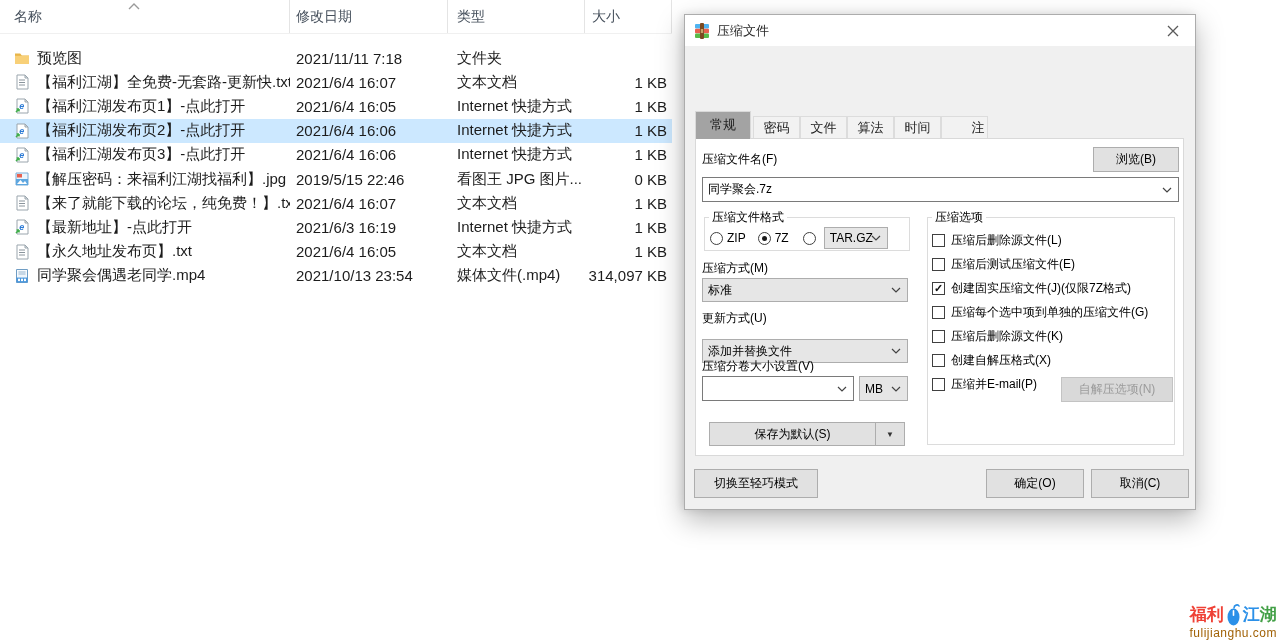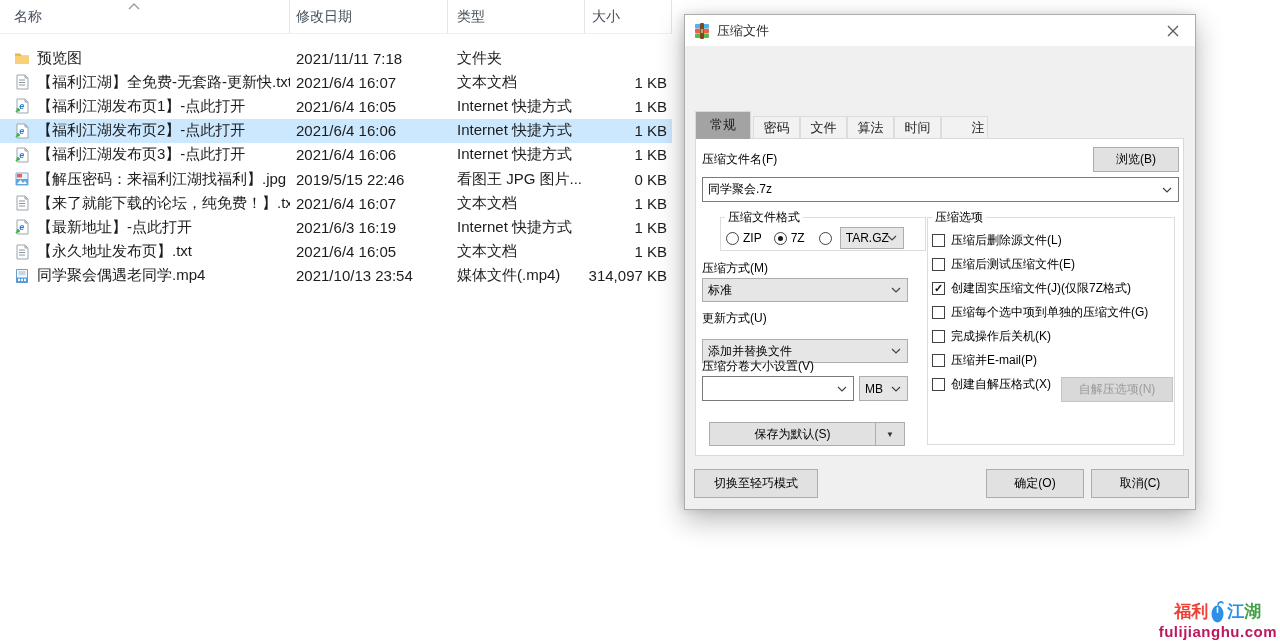--- a/index.html
+++ b/index.html
@@ -66,21 +66,21 @@
   .chkrow { display:flex; align-items:center; height:24px; }
   .chkrow .cbl { font-size:12px; color:#000; margin-left:6px; white-space:nowrap; }
 
   .splitbtn { position:absolute; display:flex; }
   .splitbtn .main { width:166px; height:24px; border-right:none; }
   .splitbtn .arrow { width:30px; height:24px; font-size:8px; color:#333; border-left:1px solid #adadad; }
 
   
   .wm { position:absolute; right:3px; bottom:4px; text-align:center; line-height:1.05; }
   .wm-top { display:flex; align-items:center; justify-content:center; gap:2px; font-size:17px; font-weight:bold; }
-  .wm-domain { font-size:15px; font-weight:bold; color:#be185d; letter-spacing:.5px; }
+  .wm-domain { font-size:12px; font-weight:normal; color:#a16207; letter-spacing:.5px; }
 </style>
 </head>
 <body>
 
 <div id="stage">
 
   <div class="explorer">
     <svg class="sortmark" width="14" height="10" viewBox="0 0 14 10">
         <polyline points="2,8 7,3 12,8" fill="none" stroke="#9a9a9a" stroke-width="1.4"></polyline>
       </svg>
@@ -297,21 +297,21 @@
       <span class="lbl" style="left:6px;top:12px;">压缩文件名(F)</span>
       <div class="btn" style="position:absolute;left:397px;top:8px;width:86px;height:25px;">浏览(B)</div>
 
       <div class="combo" style="left:6px;top:38px;width:477px;height:25px;">
         <span>同学聚会.7z</span>
         <svg class="chev" width="10" height="6" viewBox="0 0 10 6">
             <polyline points="1,1 5,5 9,1" fill="none" stroke="#444" stroke-width="1.2"></polyline>
           </svg>
       </div>
 
-      <fieldset class="grp" style="left:24px;top:70px;width:206px;height:42px;">
+      <fieldset class="grp" style="left:8px;top:70px;width:206px;height:42px;">
         <legend>压缩文件格式</legend>
         <div style="display:flex;align-items:center;padding:1px 5px;gap:4px;">
           <span class="radio"></span>
           <span class="lbl" style="position:static;">ZIP</span>
           <span class="radio sel" style="margin-left:8px;"></span>
           <span class="lbl" style="position:static;">7Z</span>
           <span class="radio" style="margin-left:10px;"></span>
           <div class="combo gray" style="position:relative;left:4px;top:0;width:64px;height:22px;">
             <span>TAR.GZ</span>
             <svg class="chev" width="10" height="6" viewBox="0 0 10 6">
@@ -372,29 +372,29 @@
           <div class="chkrow">
             <span class="cb">✓</span>
             <span class="cbl">创建固实压缩文件(J)(仅限7Z格式)</span>
           </div>
           <div class="chkrow">
             <span class="cb"></span>
             <span class="cbl">压缩每个选中项到单独的压缩文件(G)</span>
           </div>
           <div class="chkrow">
             <span class="cb"></span>
-            <span class="cbl">完成操作后关机(K)</span>
+            <span class="cbl">压缩后删除源文件(K)</span>
+          </div>
+          <div class="chkrow">
+            <span class="cb"></span>
+            <span class="cbl">创建自解压格式(X)</span>
           </div>
           <div class="chkrow">
             <span class="cb"></span>
             <span class="cbl">压缩并E-mail(P)</span>
-          </div>
-          <div class="chkrow">
-            <span class="cb"></span>
-            <span class="cbl">创建自解压格式(X)</span>
           </div>
         </div>
         <div class="btn disabled" style="position:absolute;left:133px;top:151px;width:112px;height:25px;">自解压选项(N)</div>
       </fieldset>
 
     </div>
 
     <div class="btn" style="position:absolute;left:9px;top:454px;width:124px;height:29px;">切换至轻巧模式</div>
     <div class="btn" style="position:absolute;left:301px;top:454px;width:98px;height:29px;">确定(O)</div>
     <div class="btn" style="position:absolute;left:406px;top:454px;width:98px;height:29px;">取消(C)</div>

